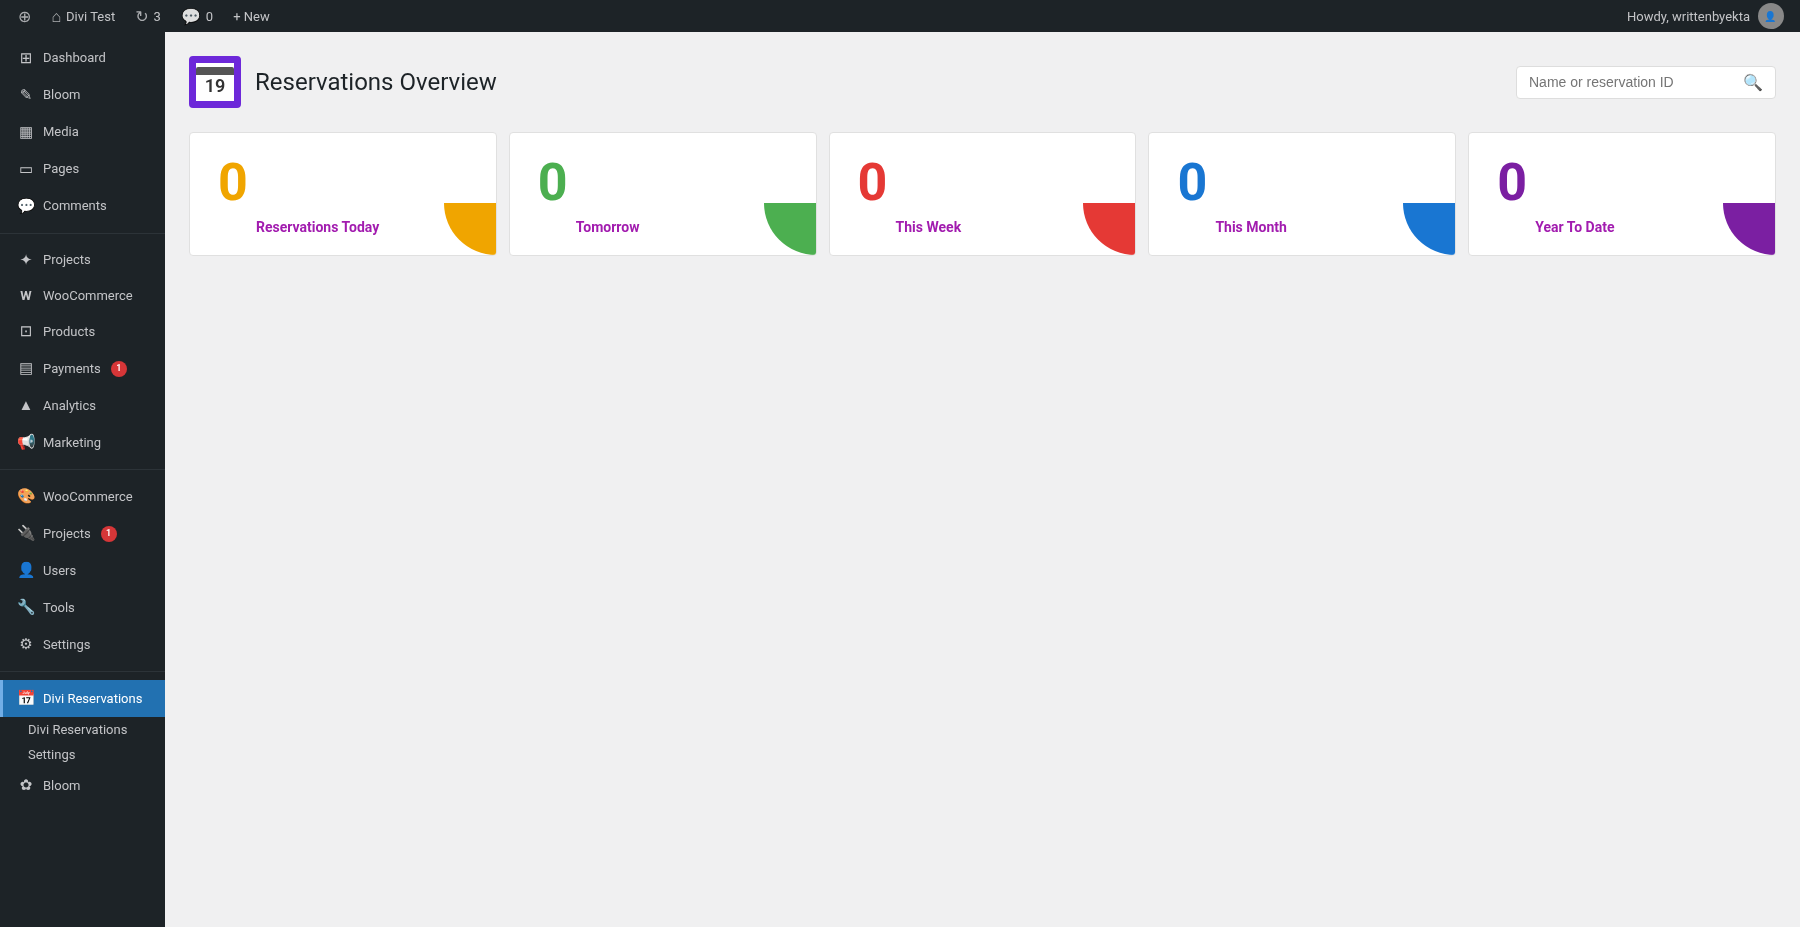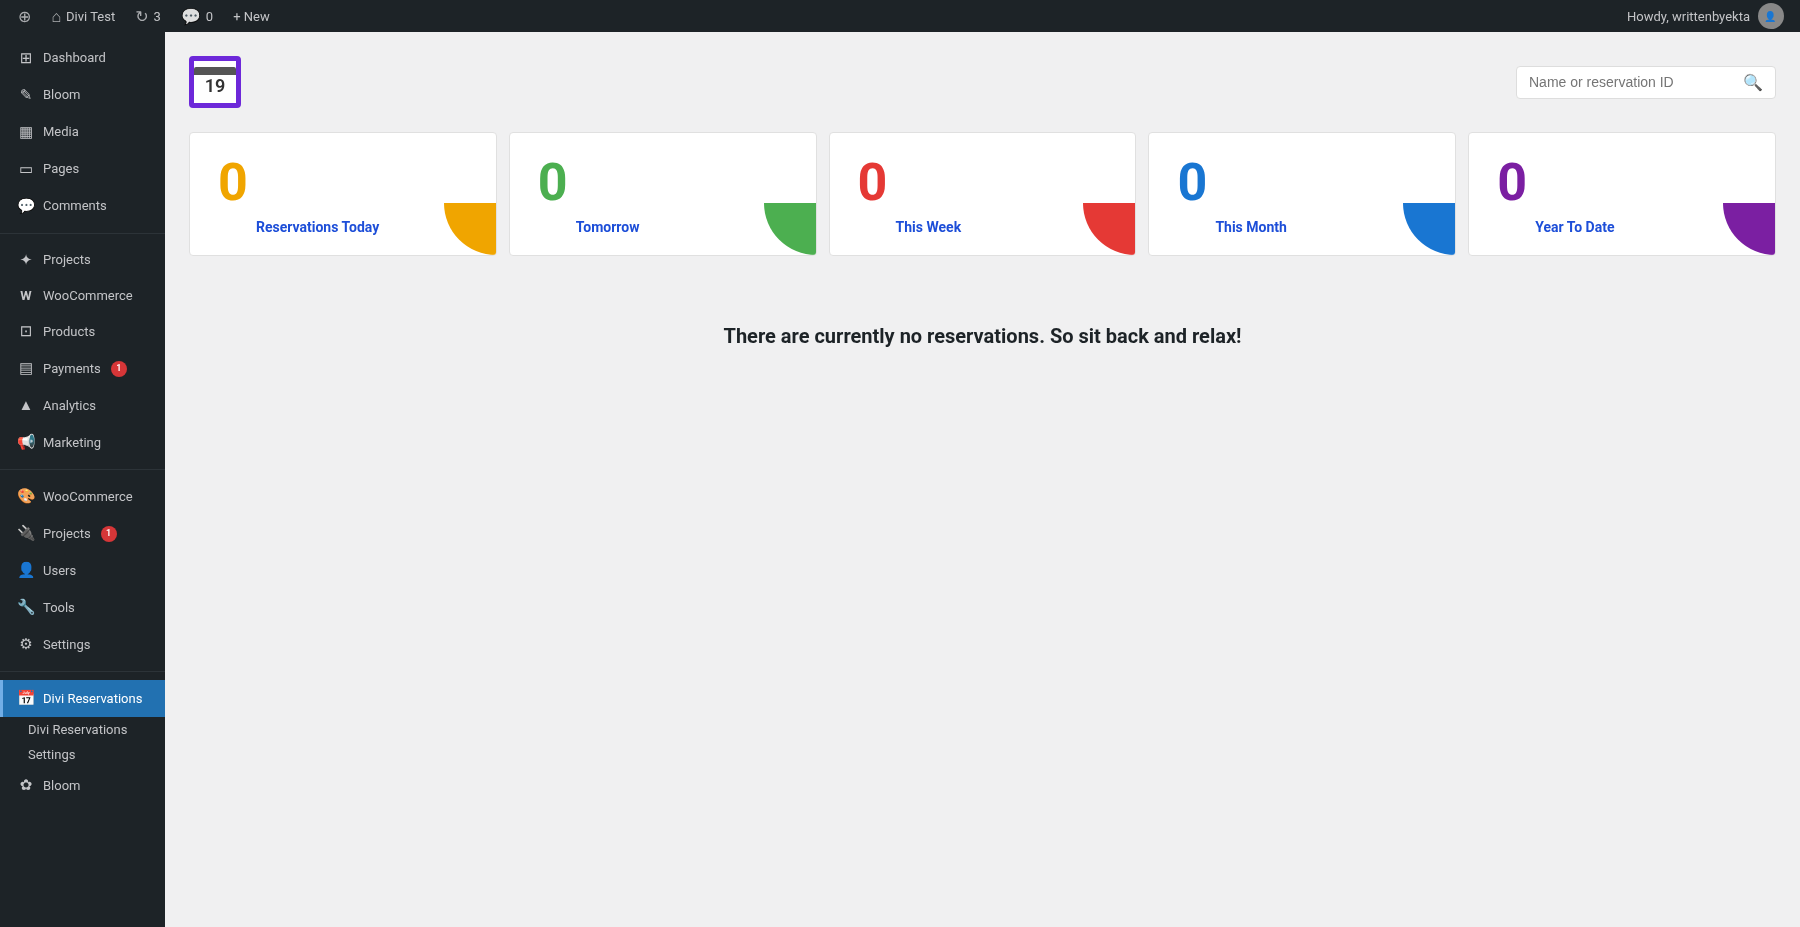--- a/index.html
+++ b/index.html
@@ -100,21 +100,21 @@
     }
     .page-header-left {
       display: flex;
       align-items: center;
       gap: 14px;
     }
     .calendar-icon-box {
       width: 52px;
       height: 52px;
       background: #fff;
-      border: 5px solid #6d28d9;
+      border: 7px solid #6d28d9;
       border-radius: 4px;
       display: flex;
       flex-direction: column;
       align-items: center;
       justify-content: center;
       font-size: 11px;
       color: #333;
     }
     .calendar-icon-box .cal-top {
       width: 100%;
@@ -178,21 +178,21 @@
     .stat-card:last-child { margin-right: 0; }
     .stat-value {
       font-size: 52px;
       font-weight: 700;
       line-height: 1;
       margin-bottom: 10px;
     }
     .stat-label {
       font-size: 14px;
       font-weight: 700;
-      color: #1d4ed8;
+      color: #a21caf;
       padding-left: 38px;
     }
     .stat-corner {
       position: absolute;
       bottom: 0;
       right: 0;
       width: 52px;
       height: 52px;
     }
 
@@ -360,20 +360,21 @@
   </nav>
 
   <main class="content">
 
     <div class="page-header">
       <div class="page-header-left">
         <div class="calendar-icon-box">
           <div class="cal-top"></div>
           <div class="cal-num">19</div>
         </div>
+        <h1 class="page-title">Reservations Overview</h1>
       </div>
       <div class="search-box">
         <input type="text" class="search-input" placeholder="Name or reservation ID" style="">
         <span class="search-icon">🔍</span>
       </div>
     </div>
 
     <div class="stats-row">
 
       <div class="stat-card">
@@ -410,18 +411,15 @@
 
       <div class="stat-card">
         <div class="stat-value" style="color:#7b1fa2;">0</div>
         <div class="stat-label">Year To Date</div>
         <div class="stat-corner">
           <div class="leaf-purple"></div>
         </div>
       </div>
     </div>
 
-    <div class="empty-state">
-      <p class="empty-state-text">There are currently no reservations. So sit back and relax!</p>
-    </div>
 
   </main>
 </div>
 
 </body></html>

